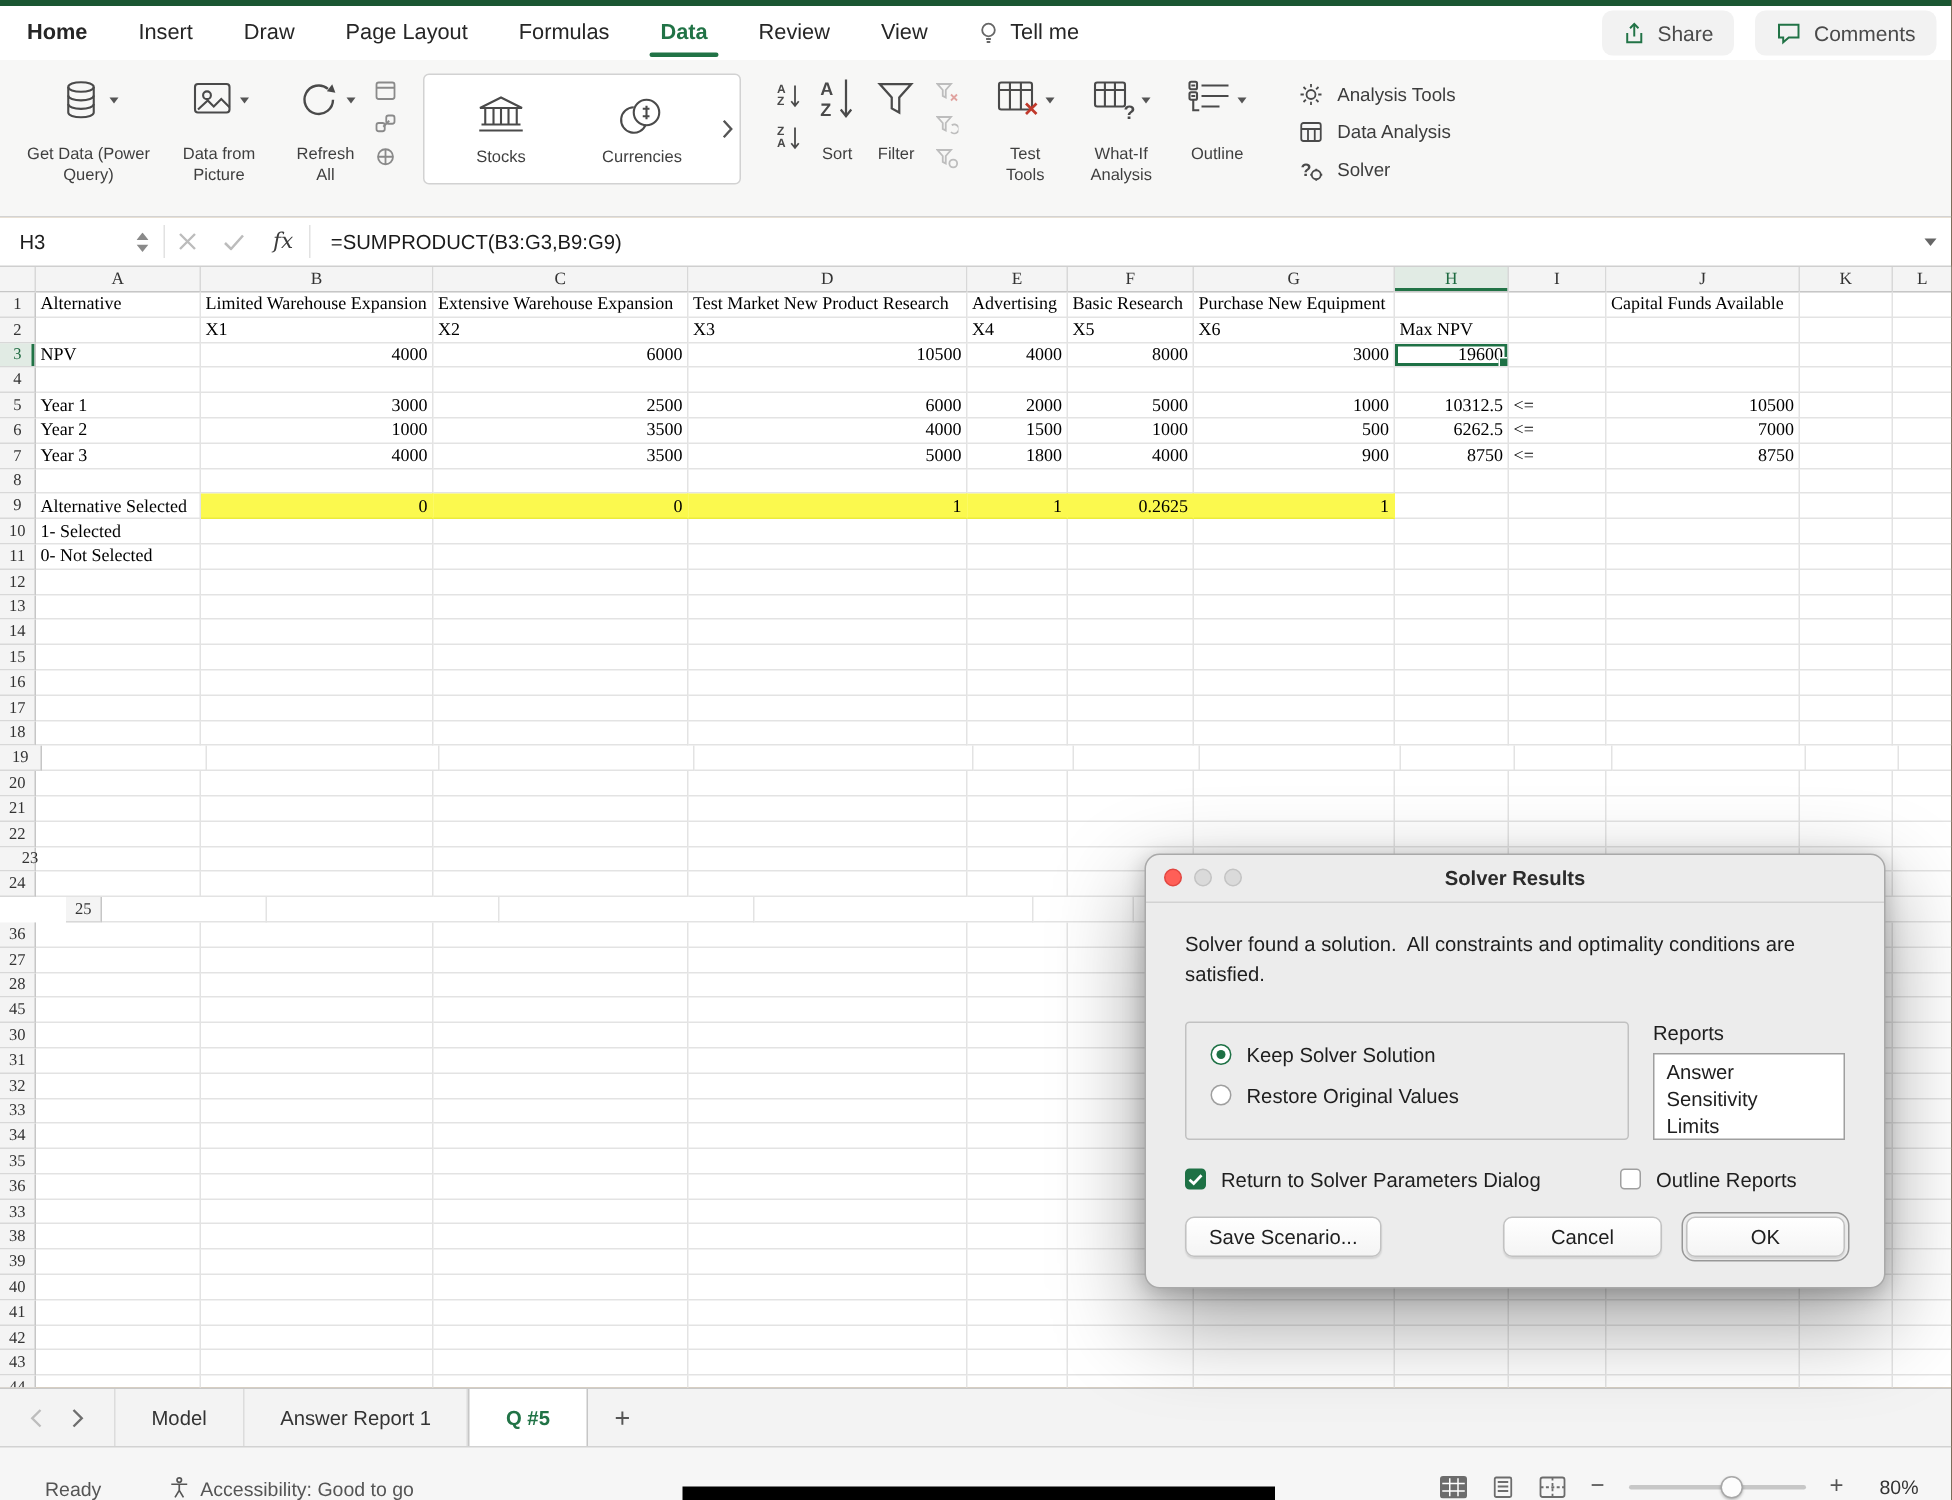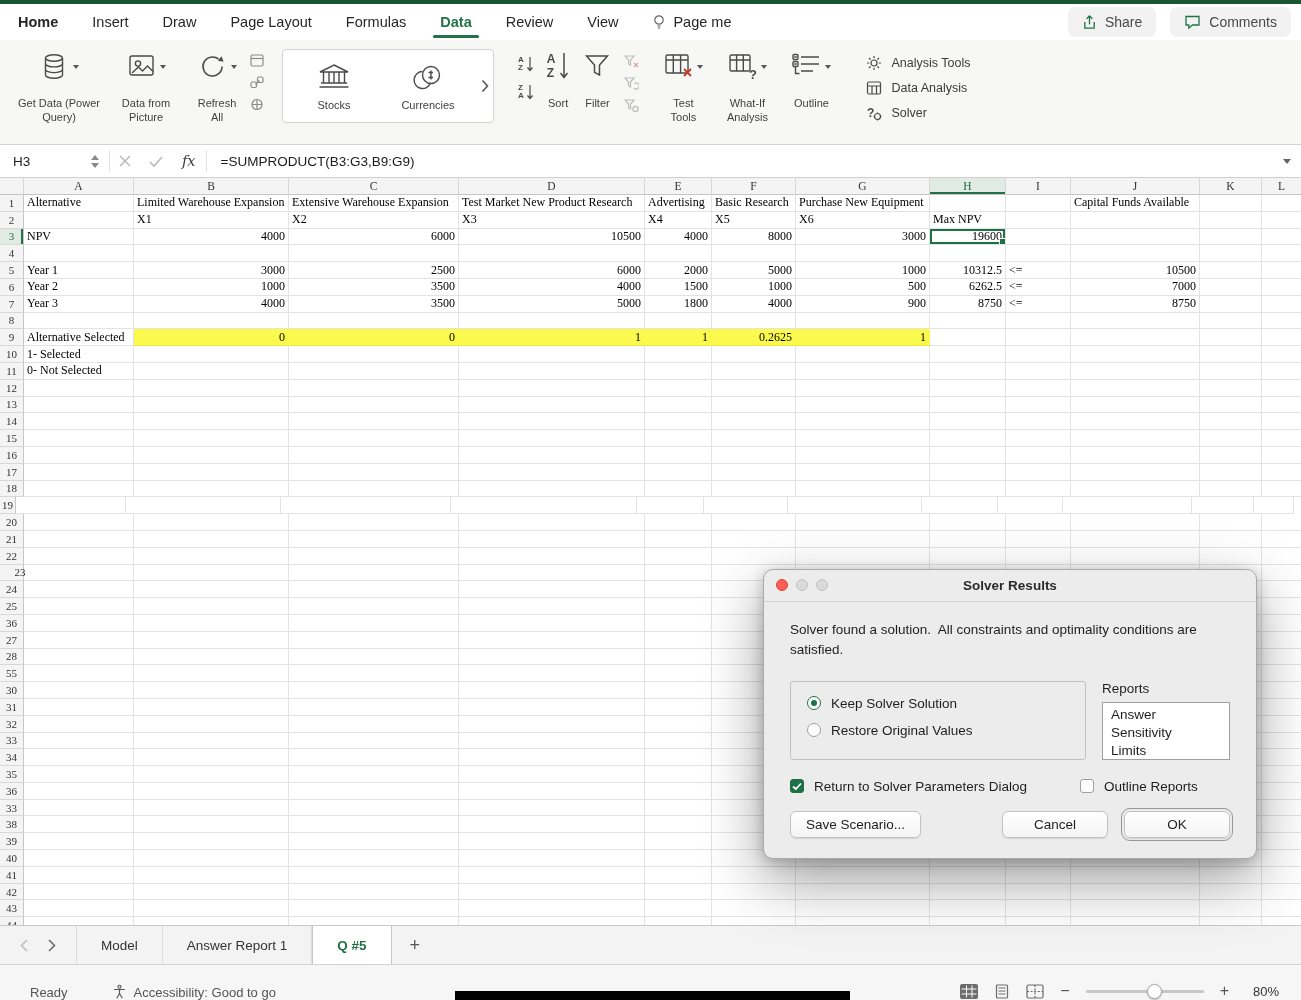--- a/index.html
+++ b/index.html
@@ -130,21 +130,21 @@
     <div class="mtab active">Data</div>
     <div class="mtab">Review</div>
     <div class="mtab">View</div>
     <div class="mtab tellme">
       <span class="icon">
         <svg width="14" height="16" viewBox="0 0 14 16" fill="none" stroke="#666" stroke-width="1.2">
           <circle cx="7" cy="6" r="4.2"></circle>
             <path d="M5.4 12h3.2M5.8 14h2.4"></path>
         </svg>
       </span>
-      <span>Page me</span>
+      <span>Tell me</span>
     </div>
     <div class="mright">
       <div class="pill">
         <span class="icon">
           <svg width="15" height="16" viewBox="0 0 16 16" fill="none" stroke="#217346" stroke-width="1.4">
             <path d="M8 10.5V2"></path>
               <path d="M5 4.6 8 1.6l3 3"></path>
               <path d="M3 8v6.5h10V8"></path>
           </svg>
         </span>
@@ -699,21 +699,21 @@
         <div class="g-cell" style="width: 67px;"></div>
         <div class="g-cell" style="width: 84px;"></div>
         <div class="g-cell" style="width: 134px;"></div>
         <div class="g-cell" style="width: 76px;"></div>
         <div class="g-cell" style="width: 65px;"></div>
         <div class="g-cell" style="width: 129px;"></div>
         <div class="g-cell" style="width: 62px;"></div>
         <div class="g-cell" style="width: 40px;"></div>
       </div>
       <div class="g-row">
-        <div class="g-rowhead" style="width: 16px;">19</div>
+        <div class="g-rowhead" style="width: 28px;">19</div>
         <div class="g-cell" style="width: 110px;"></div>
         <div class="g-cell" style="width: 155px;"></div>
         <div class="g-cell" style="width: 170px;"></div>
         <div class="g-cell" style="width: 186px;"></div>
         <div class="g-cell" style="width: 67px;"></div>
         <div class="g-cell" style="width: 84px;"></div>
         <div class="g-cell" style="width: 134px;"></div>
         <div class="g-cell" style="width: 76px;"></div>
         <div class="g-cell" style="width: 65px;"></div>
         <div class="g-cell" style="width: 129px;"></div>
@@ -789,21 +789,21 @@
         <div class="g-cell" style="width: 67px;"></div>
         <div class="g-cell" style="width: 84px;"></div>
         <div class="g-cell" style="width: 134px;"></div>
         <div class="g-cell" style="width: 76px;"></div>
         <div class="g-cell" style="width: 65px;"></div>
         <div class="g-cell" style="width: 129px;"></div>
         <div class="g-cell" style="width: 62px;"></div>
         <div class="g-cell" style="width: 40px;"></div>
       </div>
       <div class="g-row">
-        <div class="g-rowhead" style="width: 24px;">25</div>
+        <div class="g-rowhead" style="width: 24px; margin-left: 44px;">25</div>
         <div class="g-cell" style="width: 110px;"></div>
         <div class="g-cell" style="width: 155px;"></div>
         <div class="g-cell" style="width: 170px;"></div>
         <div class="g-cell" style="width: 186px;"></div>
         <div class="g-cell" style="width: 67px;"></div>
         <div class="g-cell" style="width: 84px;"></div>
         <div class="g-cell" style="width: 134px;"></div>
         <div class="g-cell" style="width: 76px;"></div>
         <div class="g-cell" style="width: 65px;"></div>
         <div class="g-cell" style="width: 129px;"></div>
@@ -849,21 +849,21 @@
         <div class="g-cell" style="width: 67px;"></div>
         <div class="g-cell" style="width: 84px;"></div>
         <div class="g-cell" style="width: 134px;"></div>
         <div class="g-cell" style="width: 76px;"></div>
         <div class="g-cell" style="width: 65px;"></div>
         <div class="g-cell" style="width: 129px;"></div>
         <div class="g-cell" style="width: 62px;"></div>
         <div class="g-cell" style="width: 40px;"></div>
       </div>
       <div class="g-row">
-        <div class="g-rowhead" style="width: 24px;">55</div>
+        <div class="g-rowhead" style="width: 24px;">45</div>
         <div class="g-cell" style="width: 110px;"></div>
         <div class="g-cell" style="width: 155px;"></div>
         <div class="g-cell" style="width: 170px;"></div>
         <div class="g-cell" style="width: 186px;"></div>
         <div class="g-cell" style="width: 67px;"></div>
         <div class="g-cell" style="width: 84px;"></div>
         <div class="g-cell" style="width: 134px;"></div>
         <div class="g-cell" style="width: 76px;"></div>
         <div class="g-cell" style="width: 65px;"></div>
         <div class="g-cell" style="width: 129px;"></div>

